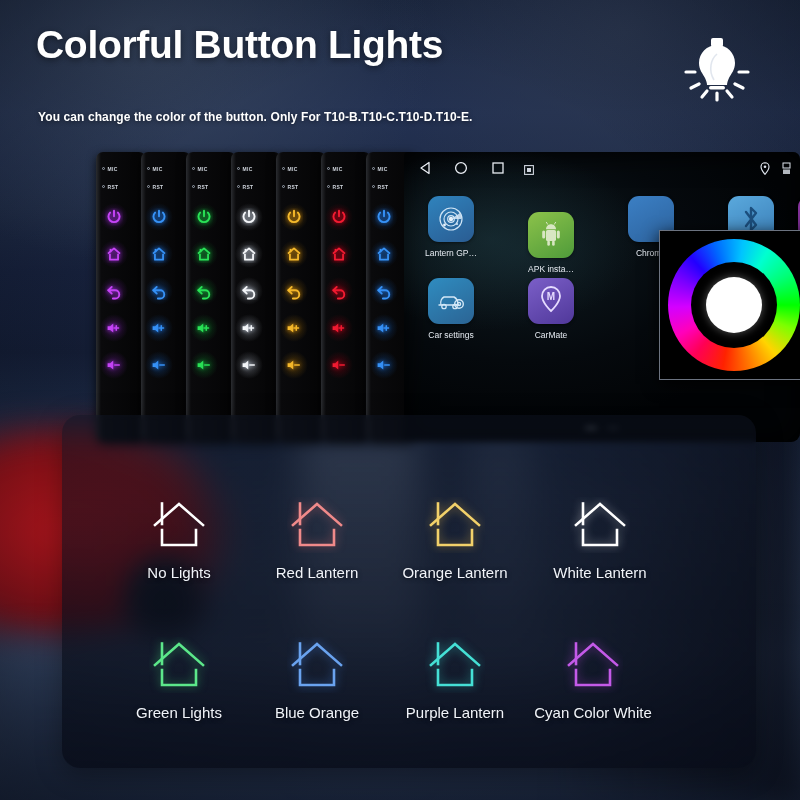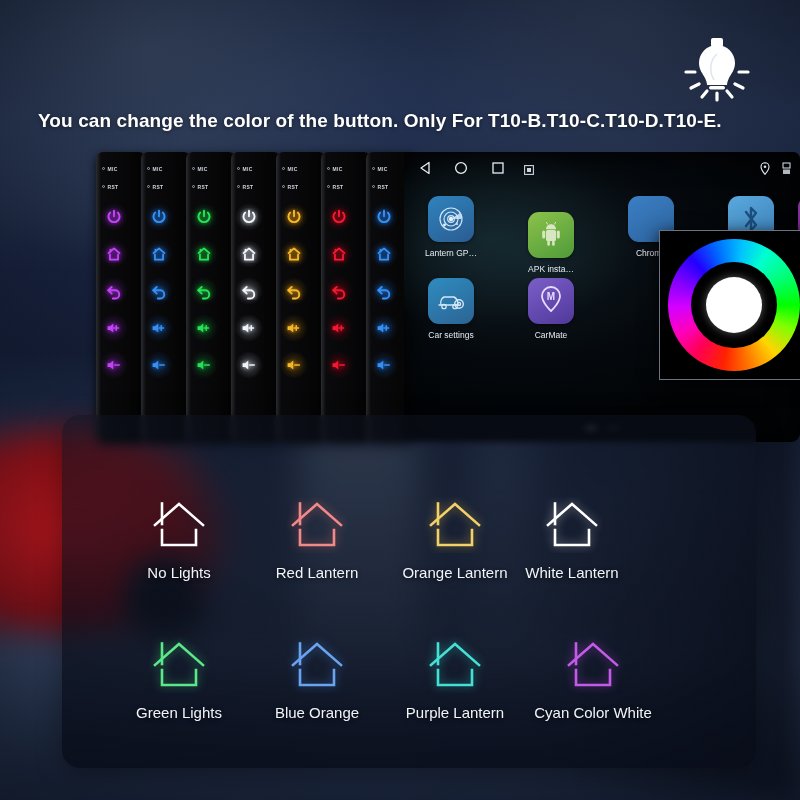--- a/index.html
+++ b/index.html
@@ -76,21 +76,21 @@
     font-size:39px; font-weight:bold; color:#fff; letter-spacing:-.3px;
     text-shadow:0 2px 6px rgba(0,0,0,.45);
   }
   .h-sub {
     position:absolute; left:37px; top:74px;
     font-size:19px; color:#f2f5fa; font-weight:400;
     text-shadow:0 1px 4px rgba(0,0,0,.5);
   }
   .h-note {
     position:absolute; left:38px; top:110px;
-    font-size:19px; color:#ffffff; font-weight:bold; letter-spacing:.1px;
+    font-size:12px; color:#ffffff; font-weight:bold; letter-spacing:.1px;
     text-shadow:0 1px 4px rgba(0,0,0,.5);
   }
   .bulb-icon { position:absolute; left:672px; top:32px; width:90px; height:72px; }
 
   
   #device {
     position:absolute; left:96px; top:152px; width:704px; height:312px;
     z-index:6;
   }
   
@@ -206,20 +206,21 @@
   <div class="bg-car"></div>
   <div class="bg-wheel"></div>
   <div class="bg-pillar"></div>
   <div class="bg-pillar2"></div>
   <div class="bg-road"></div>
   <div class="bg-dark-r"></div>
   <div class="bg-vignette"></div>
 </div>
 
 <div id="header">
+  <div class="h-title">Colorful Button Lights</div>
   <div class="h-note">You can change the color of the button.  Only For T10-B.T10-C.T10-D.T10-E.</div>
   <div class="bulb-icon">
     <svg viewBox="0 0 90 72">
       <g fill="#ffffff">
         <rect x="39" y="6" width="12" height="9" rx="2"></rect>
         <path d="M45 13c-10 0-18 8-18 18 0 7 4 11 6 15 1 2 2 5 2 7h20c0-2 1-5 2-7 2-4 6-8 6-15 0-10-8-18-18-18z"></path>
         <rect x="37" y="54" width="16" height="3.4" rx="1.7"></rect>
       </g>
       <g stroke="#ffffff" stroke-width="3.2" stroke-linecap="round">
         <line x1="14" y1="40" x2="23" y2="40"></line>
@@ -819,21 +820,21 @@
           <svg viewBox="0 0 60 56">
             <g fill="none" stroke="#f2d16a" stroke-width="2.6" stroke-linecap="square" stroke-linejoin="miter" style="filter:drop-shadow(0 0 5px rgba(242,190,70,0.55))">
               <path d="M6 28 L30 7 L54 28"></path>
               <path d="M13 27 L13 6.5"></path>
               <path d="M13 33 L13 48 L47 48 L47 33"></path>
             </g>
           </svg>
         </div>
         <div class="lan-tx">Orange Lantern</div>
       </div>
-    <div class="lan" style="left:435px; top:0px;">
+    <div class="lan" style="left:463px; top:0px;">
         <div class="lan-ic">
           <svg viewBox="0 0 60 56">
             <g fill="none" stroke="#ffffff" stroke-width="2.6" stroke-linecap="square" stroke-linejoin="miter" style="filter:drop-shadow(0 0 5px rgba(255,255,255,0.45))">
               <path d="M6 28 L30 7 L54 28"></path>
               <path d="M13 27 L13 6.5"></path>
               <path d="M13 33 L13 48 L47 48 L47 33"></path>
             </g>
           </svg>
         </div>
         <div class="lan-tx">White Lantern</div>

